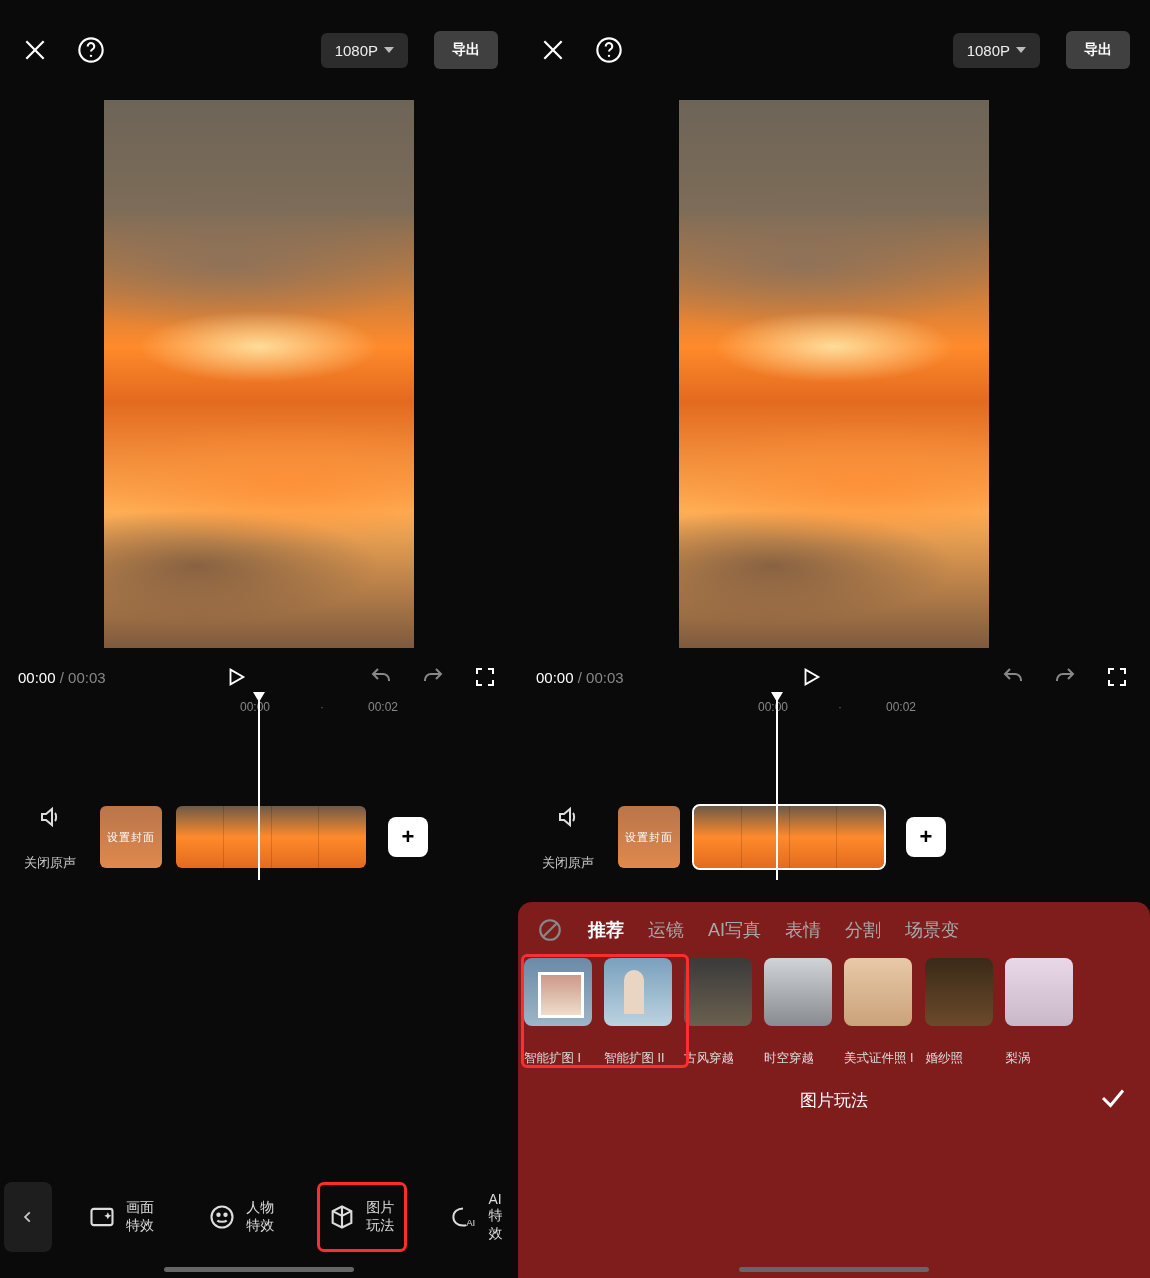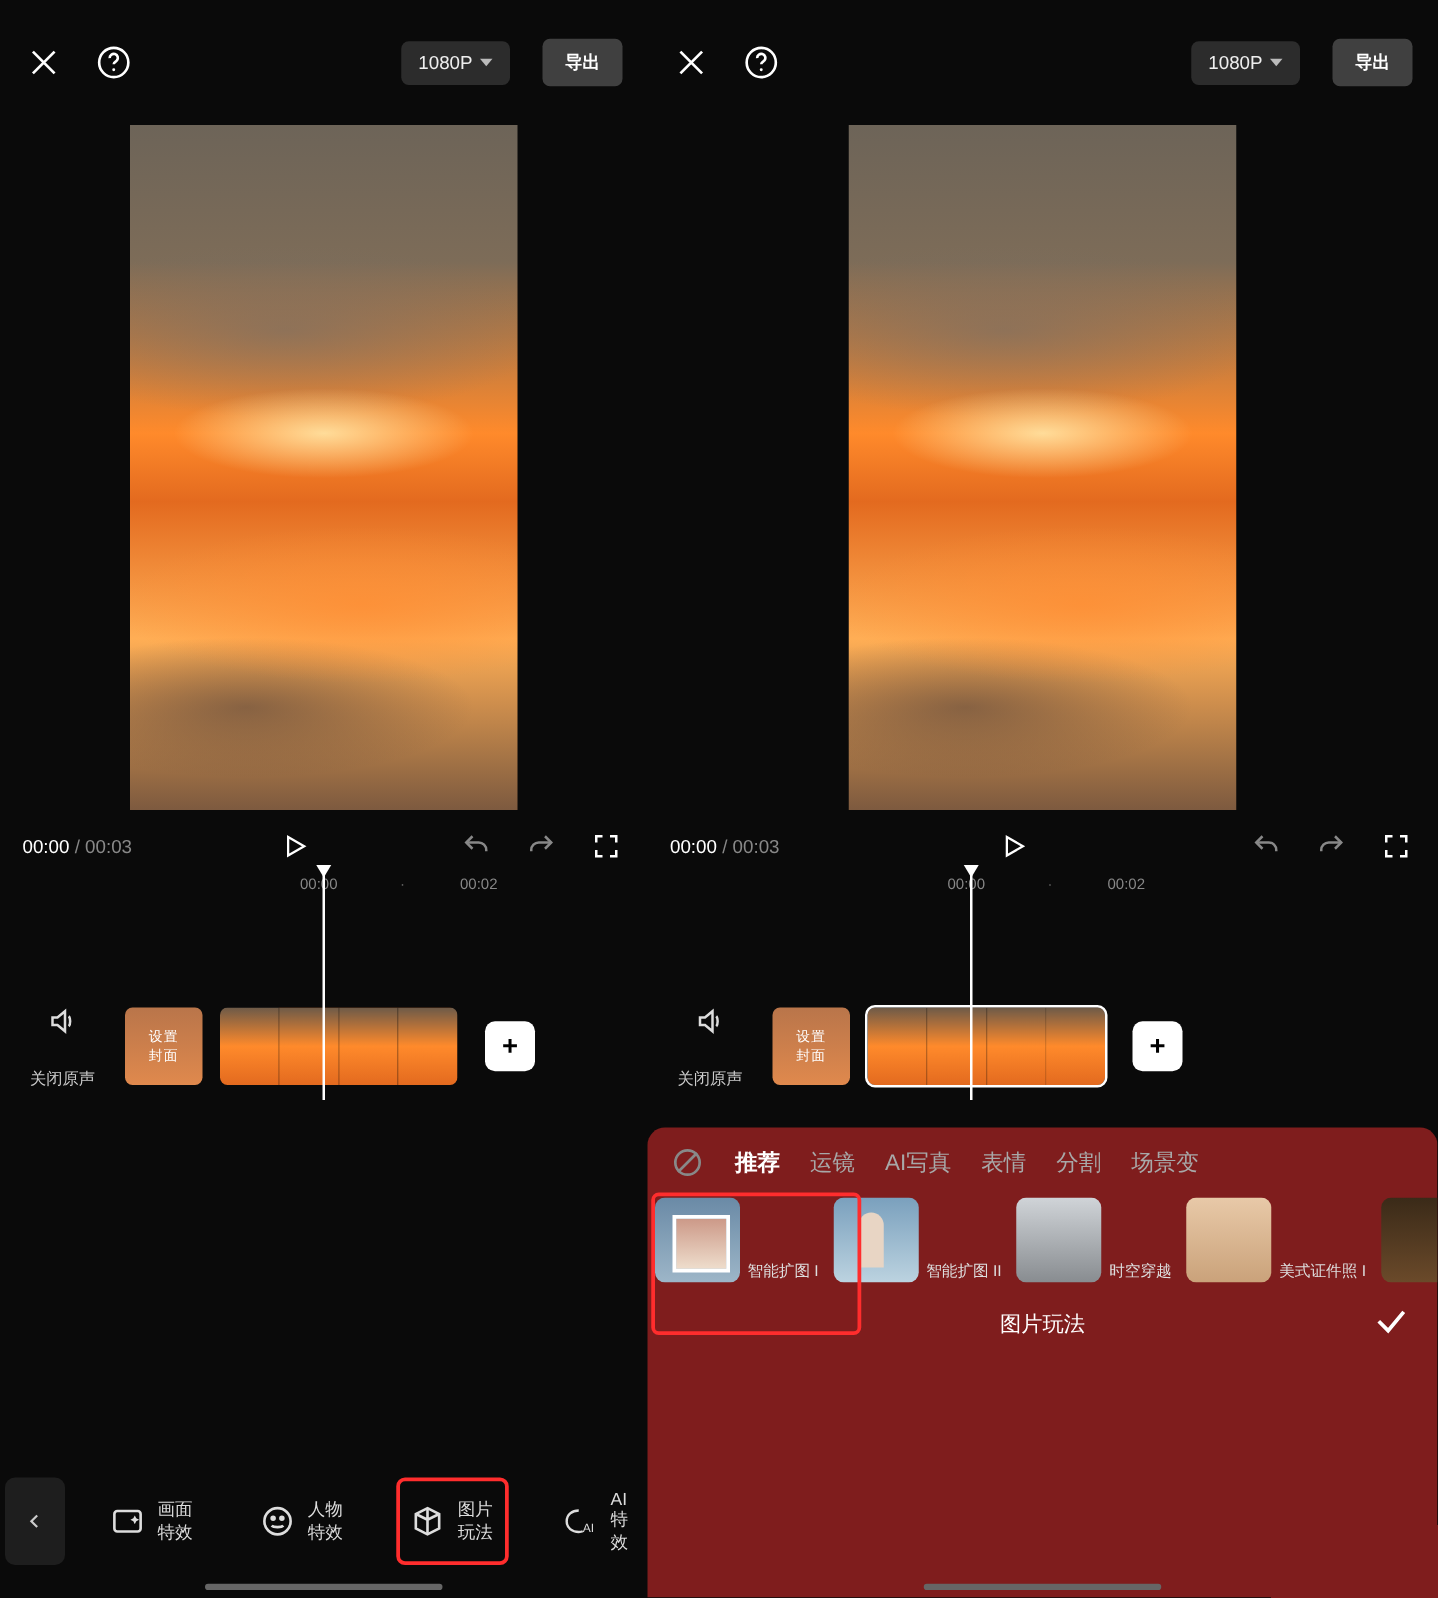--- a/index.html
+++ b/index.html
@@ -43,21 +43,21 @@
   
   .tl-ticks{position:relative; height:24px; font-size:12px; color:#888; display:flex; padding-left:240px;}
   .tick{position:absolute;}
   .dot{position:absolute;color:#666;}
   .playhead{position:absolute; top:700px; left:258px; width:2px; height:180px; background:#fff;}
   .playhead::before{content:"";position:absolute;top:-8px;left:-5px;border-left:6px solid transparent;border-right:6px solid transparent;border-top:10px solid #fff;}
 
   
   .tl-row{display:flex; align-items:center; gap:14px; padding:56px 14px 0 14px; height:170px;}
   .mute-col{display:flex;flex-direction:column;align-items:center;gap:22px;color:#ccc;font-size:13px; width:72px;}
-  .cover-thumb{width:62px;height:62px;border-radius:6px;background:linear-gradient(#b9754a,#e0894d);display:flex;flex-direction:column;align-items:center;justify-content:center;font-size:11px;color:#fff;letter-spacing:1px;}
+  .cover-thumb{width:62px;height:62px;border-radius:6px;background:linear-gradient(#b9754a,#e0894d);display:flex;align-items:center;justify-content:center;font-size:11px;color:#fff;letter-spacing:1px;}
   .clip{width:190px;height:62px;border-radius:6px;overflow:hidden;display:flex;}
   .clip.selected{outline:2px solid #fff;}
   .clip-seg{flex:1;background:linear-gradient(#6d5a48,#ff8a2b 50%,#e36a1f);}
   .clip-seg+.clip-seg{border-left:1px solid rgba(0,0,0,.15);}
   .add-btn{width:40px;height:40px;border-radius:8px;background:#fff;color:#000;display:flex;align-items:center;justify-content:center;font-size:22px;font-weight:600;margin-left:8px;}
 
   
   .bottom-tabs{position:absolute;bottom:26px;left:0;right:0;display:flex;align-items:center;gap:0;padding:0 4px;}
   .back-chip{width:48px;height:70px;background:#1e1e1e;border-radius:8px;display:flex;align-items:center;justify-content:center;color:#ccc;margin-right:22px;}
   .tabgrp{display:flex;gap:36px;flex:1;justify-content:flex-start;padding-left:6px;}
@@ -66,21 +66,21 @@
   .tab.hl{outline:3px solid #ff2d2d;border-radius:4px;}
   .home-ind{position:absolute;bottom:6px;left:50%;transform:translateX(-50%);width:190px;height:5px;border-radius:3px;background:#666;}
 
   
   .fx-panel{position:absolute;left:0;right:0;bottom:0;top:902px;background:#7f1d1d;border-top-left-radius:14px;border-top-right-radius:14px;padding-top:14px;}
   .fx-cats{display:flex;align-items:center;gap:24px;padding:0 10px 14px 18px;font-size:18px;color:#a8a8a8;overflow:hidden;white-space:nowrap;}
   .fx-cats .none-ic{color:#888;width:28px;height:28px;display:flex;align-items:center;justify-content:center;}
   .fx-cats .cat{color:#a8a8a8;}
   .fx-cats .cat.active{color:#fff;font-weight:600;}
   .fx-items{display:flex;gap:12px;padding:0 6px;overflow:hidden;}
-  .fx-item{display:flex;flex-direction:row;align-items:flex-end;gap:6px;font-size:12.5px;color:#ddd;white-space:nowrap;}
+  .fx-item{display:flex;flex-direction:column;align-items:flex-start;gap:24px;font-size:12.5px;color:#ddd;white-space:nowrap;}
   .fx-thumb{width:68px;height:68px;border-radius:8px;background:#8aa4b8;position:relative;overflow:hidden;}
   .fx-hlbox{position:absolute;border:3px solid #ff2d2d;border-radius:6px;pointer-events:none;}
   .panel-footer{display:flex;align-items:center;justify-content:center;color:#fff;font-size:17px;margin-top:22px;position:relative;}
   .panel-footer .chk{position:absolute;right:22px;color:#fff;}
   .home-ind2{position:absolute;bottom:6px;left:50%;transform:translateX(-50%);width:190px;height:5px;border-radius:3px;background:#666;}
 
   
   .th-a{background:linear-gradient(#6a8aa6,#9db6c8);}
   .th-a::after{content:"";position:absolute;left:14px;top:14px;width:40px;height:40px;border:3px solid #fff;background:linear-gradient(#c98,#edc);} 
   .th-b{background:linear-gradient(#7aa0bd,#bcd3e0);}
@@ -344,20 +344,24 @@
         <div class="fx-items">
           <div class="fx-item">
               <div class="fx-thumb th-a"></div>
               <span>智能扩图 I</span>
             </div>
           <div class="fx-item">
               <div class="fx-thumb th-b"></div>
               <span>智能扩图 II</span>
             </div>
           <div class="fx-item">
+              <div class="fx-thumb th-c"></div>
+              <span>古风穿越</span>
+            </div>
+          <div class="fx-item">
               <div class="fx-thumb th-d"></div>
               <span>时空穿越</span>
             </div>
           <div class="fx-item">
               <div class="fx-thumb th-e"></div>
               <span>美式证件照 I</span>
             </div>
           <div class="fx-item">
               <div class="fx-thumb th-f"></div>
               <span>婚纱照</span>

